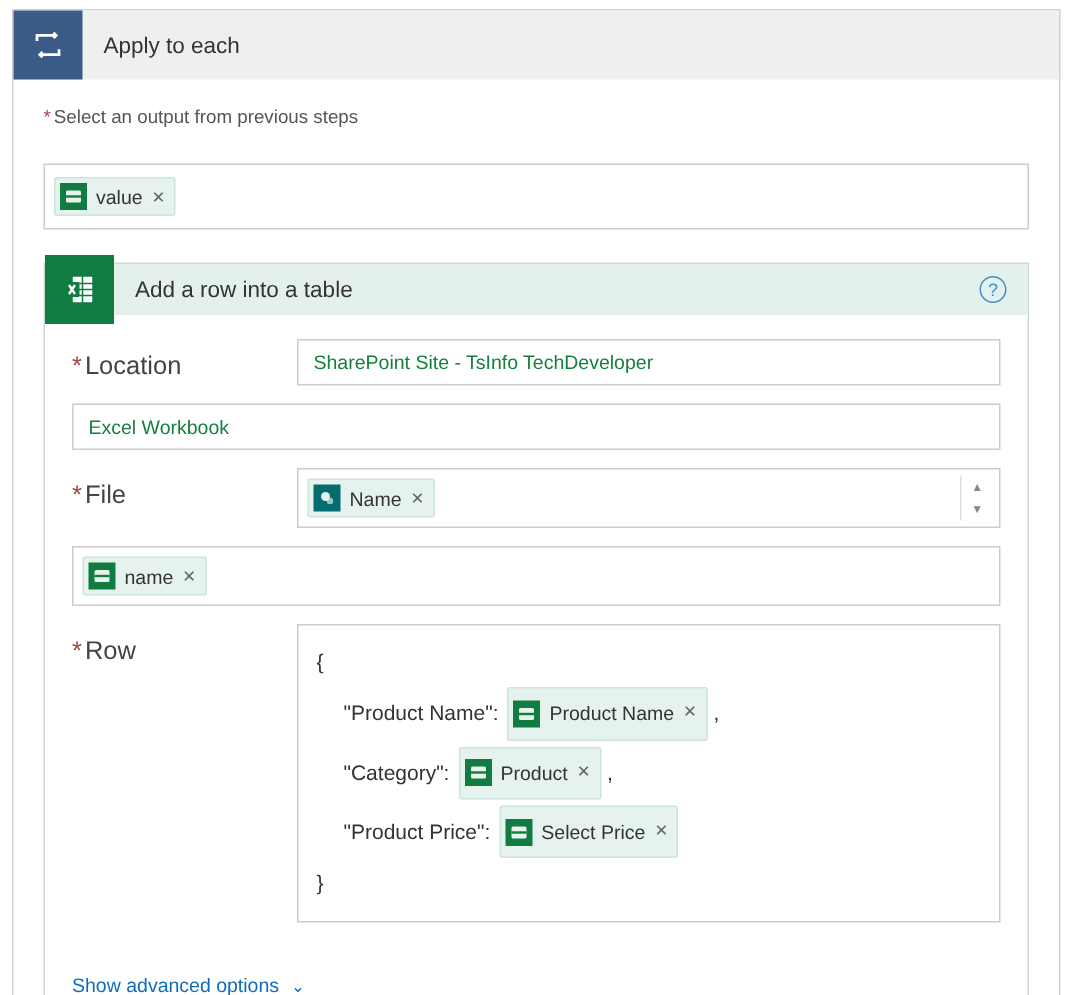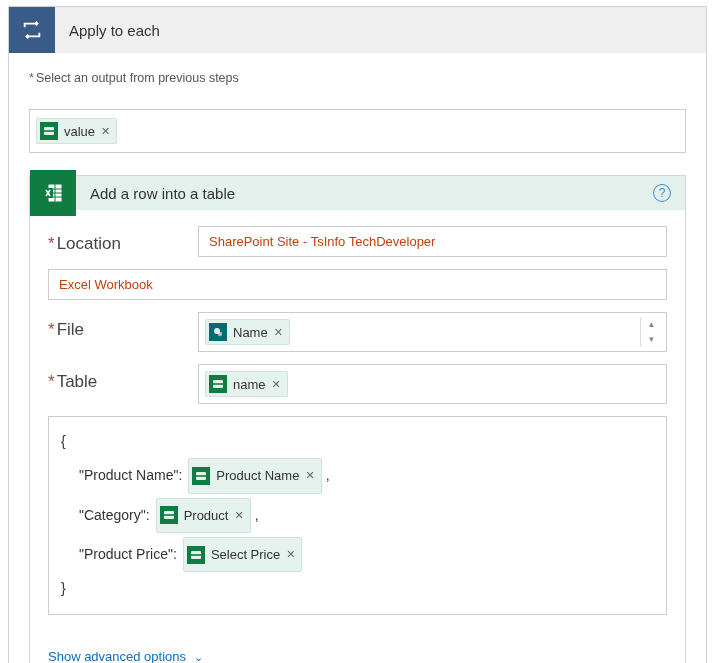--- a/index.html
+++ b/index.html
@@ -128,21 +128,21 @@
   .form-control-wrap {
     flex: 1;
     min-width: 0;
   }
   .text-input {
     width: 100%;
     border: 1px solid #ccc;
     padding: 7px 10px;
     font-size: 13px;
     font-family: inherit;
-    color: #c2410c;
+    color: #15803d;
     background: #fff;
   }
   .token-input {
     width: 100%;
     border: 1px solid #ccc;
     padding: 4px 6px;
     background: #fff;
     display: flex;
     align-items: flex-end;
     min-height: 34px;
@@ -279,39 +279,39 @@
               <div class="spinner">
                 <div>▲</div>
                 <div>▼</div>
               </div>
             </div>
           </div>
         </div>
 
         
         <div class="form-row">
-          <div class="form-label"><span class="req-star">*</span><span>Table</span></div>
           <div class="form-control-wrap">
             <div class="token-input">
               <span class="token">
                 <span class="token-icon">
                   <svg width="12" height="12" viewBox="0 0 12 12">
                       <rect x="1" y="2" width="10" height="8" rx="1" fill="#fff" opacity="0.9"></rect>
                       <rect x="1" y="5.2" width="10" height="1.6" fill="#107c41"></rect>
                     </svg>
                 </span>
                 <span>name</span>
                 <span class="token-x">✕</span>
               </span>
             </div>
           </div>
         </div>
 
         
         <div class="form-row">
+          <div class="form-label"><span class="req-star">*</span><span>Row</span></div>
           <div class="form-control-wrap">
             <div class="row-box">
               <div class="line brace">{</div>
 
               <div class="line">
                 <span class="key">"Product Name":</span>
                 <span class="token">
                   <span class="token-icon">
                       <svg width="12" height="12" viewBox="0 0 12 12">
                         <rect x="1" y="2" width="10" height="8" rx="1" fill="#fff" opacity="0.9"></rect>

